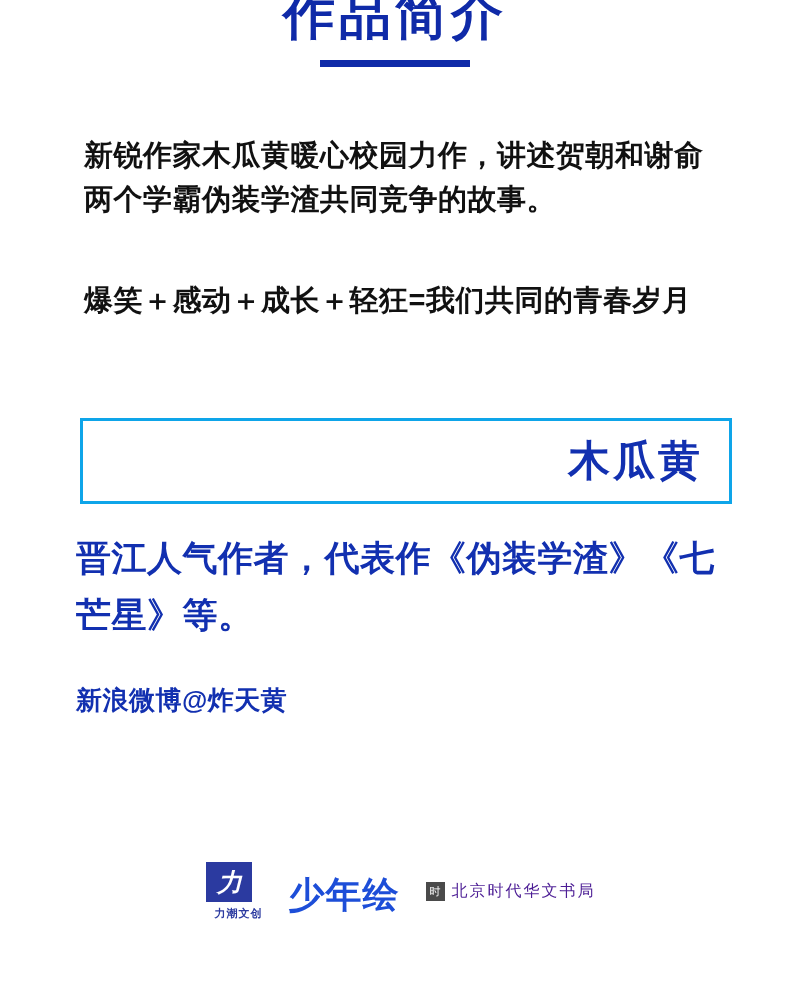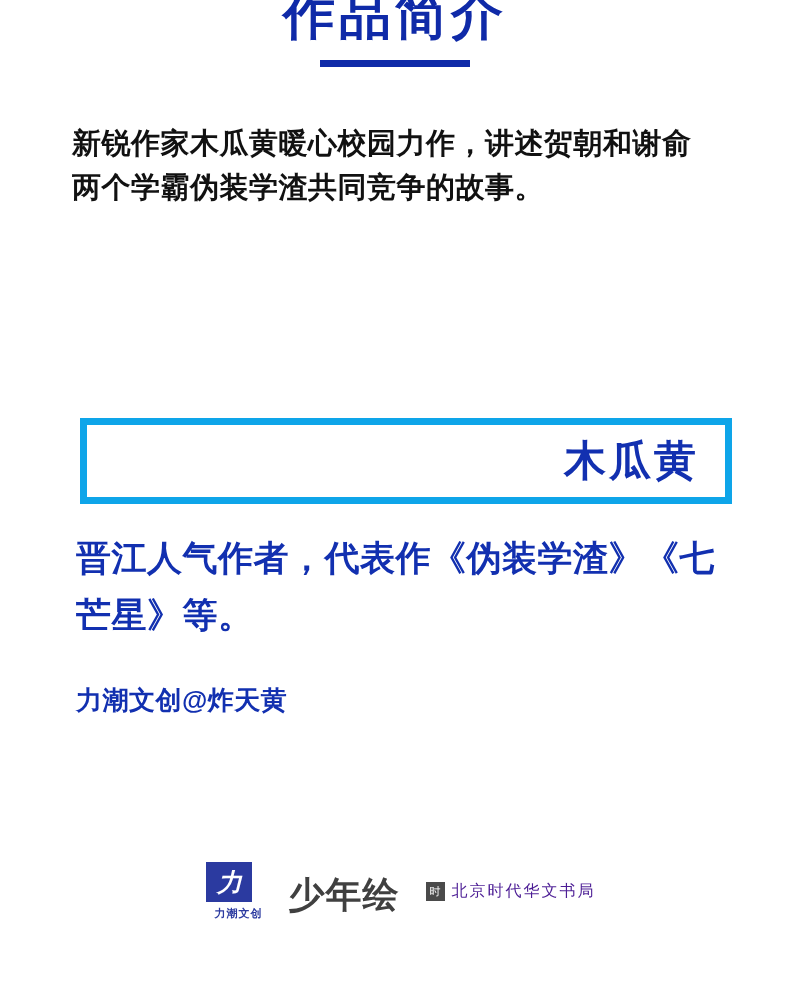--- a/index.html
+++ b/index.html
@@ -47,39 +47,39 @@
   }
 
   
   .intro {
     position: absolute;
     top: 122px;
     left: 72px;
     width: 648px;
   }
   .intro p {
-    margin: 0;
+    margin: 12px;
     font-size: 29px;
     font-weight: 700;
     line-height: 1.5;
     color: #111111;
     letter-spacing: 0.5px;
   }
   .intro .para-gap {
     height: 34px;
   }
 
   
   .author-box {
     position: absolute;
     top: 418px;
     left: 80px;
     width: 652px;
     height: 86px;
-    border: 7px solid #0ea5e9;
+    border: 3px solid #0ea5e9;
     box-sizing: border-box;
   }
   .author-name {
     position: absolute;
     right: 26px;
     top: 50%;
     transform: translateY(-50%);
     font-size: 42px;
     font-weight: 700;
     color: #1230b0;
@@ -141,21 +141,21 @@
     margin-top: 4px;
     font-size: 11px;
     color: #2b3aa0;
     letter-spacing: 1px;
     font-weight: 700;
     margin-left: 20px;
   }
   .logo-shaonianhui {
     font-size: 36px;
     font-weight: 700;
-    color: #404040;
+    color: #1d4ed8;
     letter-spacing: 1px;
     font-family: "DejaVu Sans", sans-serif;
     position: relative;
     line-height: 1;
     padding-top: 6px;
   }
   .logo-publisher {
     display: flex;
     align-items: center;
     gap: 7px;
@@ -184,29 +184,30 @@
 <div class="page">
 
   <div class="header">
     <h1 class="header-title">作品简介</h1>
     <div class="header-rule"></div>
   </div>
 
   <div class="intro">
     <p>新锐作家木瓜黄暖心校园力作，讲述贺朝和谢俞两个学霸伪装学渣共同竞争的故事。</p>
     <div class="para-gap"></div>
+    <p>爆笑＋感动＋成长＋轻狂=我们共同的青春岁月</p>
   </div>
 
   <div class="author-box">
     <div class="author-name">木瓜黄</div>
   </div>
 
   <div class="bio">
     <p>晋江人气作者，代表作《伪装学渣》《七芒星》等。</p>
-    <p class="weibo">力潮文创@炸天黄</p>
+    <p class="weibo">新浪微博@炸天黄</p>
   </div>
 
   <div class="footer">
     <div class="logo-lichao">
       <div class="mark">力</div>
       <div class="cap">力潮文创</div>
     </div>
     <div class="logo-shaonianhui">少年绘</div>
     <div class="logo-publisher">
       <div class="pmark">时</div>

